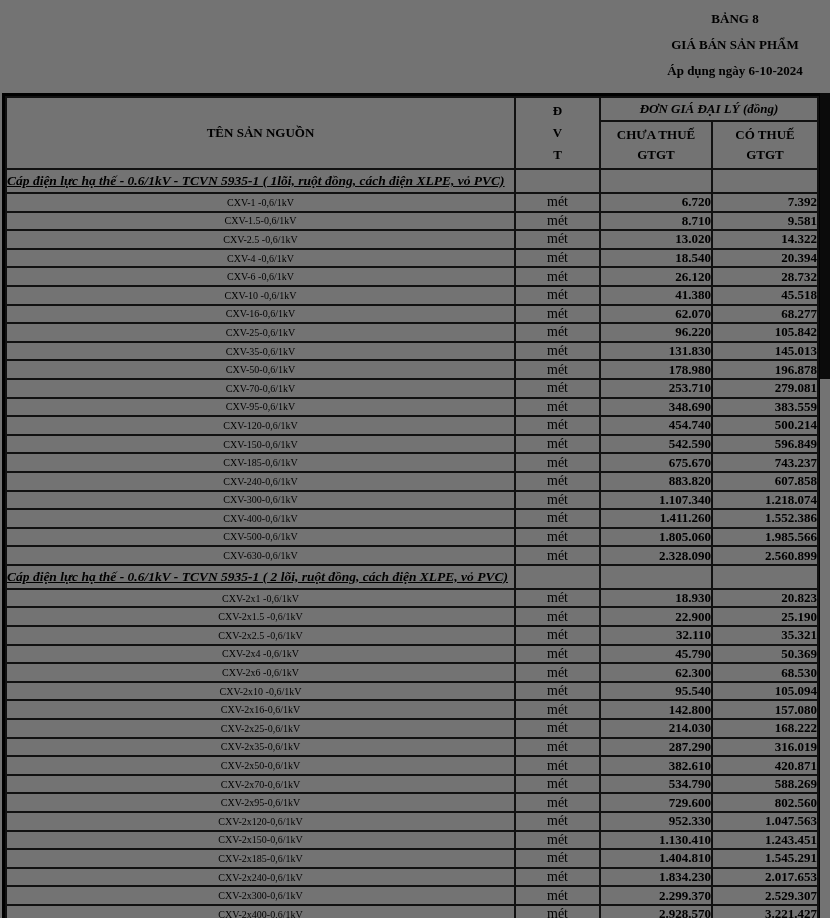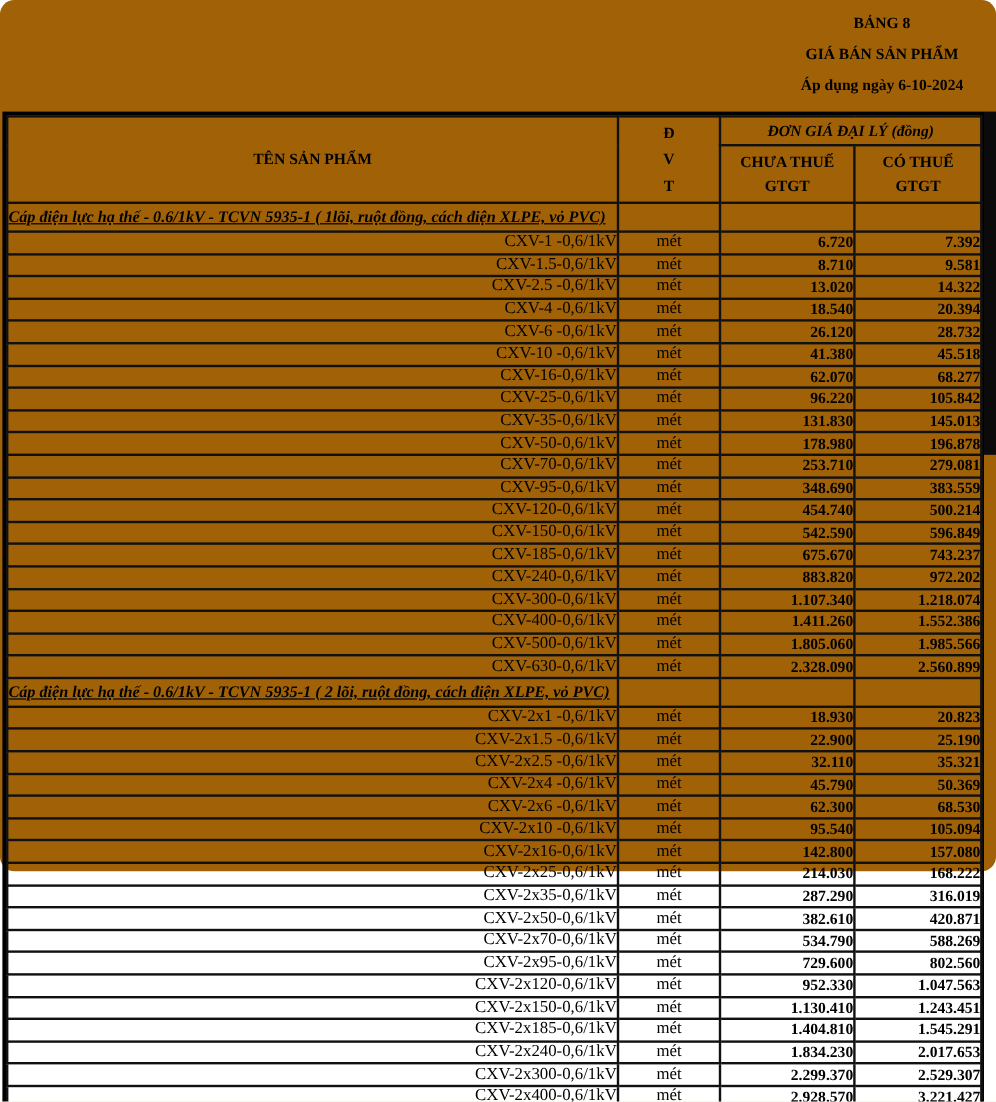--- a/index.html
+++ b/index.html
@@ -1,21 +1,21 @@
 <!DOCTYPE html>
 <html><head>
 <meta charset="utf-8">
 <style>
   html,body{
     margin:0;padding:0;background:#ffffff;
     width:830px;height:918px;overflow:hidden;
     font-family:"Liberation Serif","DejaVu Serif",serif;
     color:#000;
   }
-  .page{position:relative;width:830px;height:726px;background:#a16207;border-radius:12px;}
+  .page{position:relative;width:830px;height:918px;background:#737373;}
 
   
   .doc-header{
     position:absolute;top:6px;left:590px;width:290px;
     text-align:center;font-weight:bold;font-size:13px;line-height:26px;
   }
 
   
   .table-wrap{
     position:absolute;top:93px;left:2px;width:818px;
@@ -41,21 +41,21 @@
   th.h-group{height:22px;font-style:italic;}
   th.h-sub{height:46px;line-height:20px;}
   th.h-unit span{display:block;line-height:22px;}
 
   tr.section-row td{height:22px;}
   td.section-title{
     font-size:13.5px;font-weight:bold;font-style:italic;
     text-decoration:underline;padding-left:2px;text-align:left;
   }
   tr.data-row td{height:16.6px;}
-  td.cell-name{font-size:14px;text-align:right;padding-left:3px;}
+  td.cell-name{font-size:10px;text-align:center;padding-left:3px;}
   td.cell-unit{font-size:14px;text-align:center;}
   td.cell-num{font-size:13px;font-weight:bold;text-align:right;padding-right:9px;}
 
   
   .edge-strip{
     position:absolute;left:820px;top:93px;width:10px;height:286px;
     background:#0b0b0b;
   }
 
   
@@ -89,21 +89,21 @@
   <div class="table-wrap">
     <table class="price">
       <colgroup>
         <col class="c-name">
           <col class="c-unit">
           <col class="c-pre">
           <col class="c-incl">
       </colgroup>
       <thead>
         <tr>
-          <th rowspan="2" class="h-name">TÊN SẢN PHẨM</th>
+          <th rowspan="2" class="h-name">TÊN SẢN NGUỒN</th>
           <th rowspan="2" class="h-unit">
             <span>Đ</span>
             <span>V</span>
             <span>T</span>
           </th>
           <th colspan="2" class="h-group">ĐƠN GIÁ ĐẠI LÝ (đồng)</th>
         </tr>
         <tr>
           <th class="h-sub h-pre">
             <span style="display:block">CHƯA THUẾ</span>
@@ -209,21 +209,21 @@
           <tr class="data-row">
             <td class="cell-name">CXV-185-0,6/1kV</td>
             <td class="cell-unit">mét</td>
             <td class="cell-num">675.670</td>
             <td class="cell-num cell-incl">743.237</td>
           </tr>
           <tr class="data-row">
             <td class="cell-name">CXV-240-0,6/1kV</td>
             <td class="cell-unit">mét</td>
             <td class="cell-num">883.820</td>
-            <td class="cell-num cell-incl">972.202</td>
+            <td class="cell-num cell-incl">607.858</td>
           </tr>
           <tr class="data-row">
             <td class="cell-name">CXV-300-0,6/1kV</td>
             <td class="cell-unit">mét</td>
             <td class="cell-num">1.107.340</td>
             <td class="cell-num cell-incl">1.218.074</td>
           </tr>
           <tr class="data-row">
             <td class="cell-name">CXV-400-0,6/1kV</td>
             <td class="cell-unit">mét</td>

